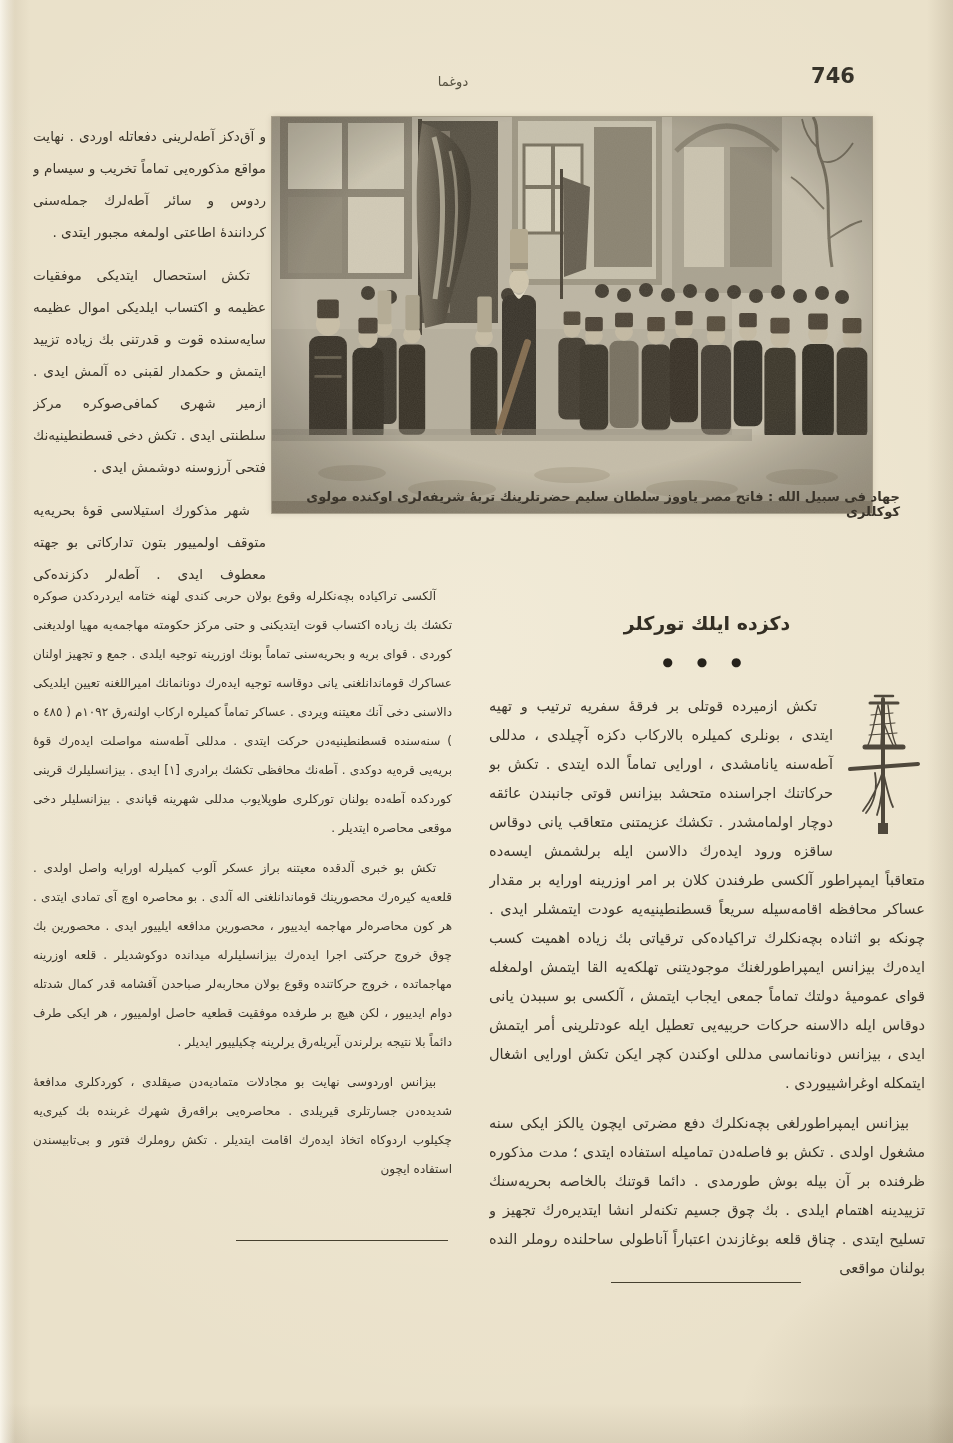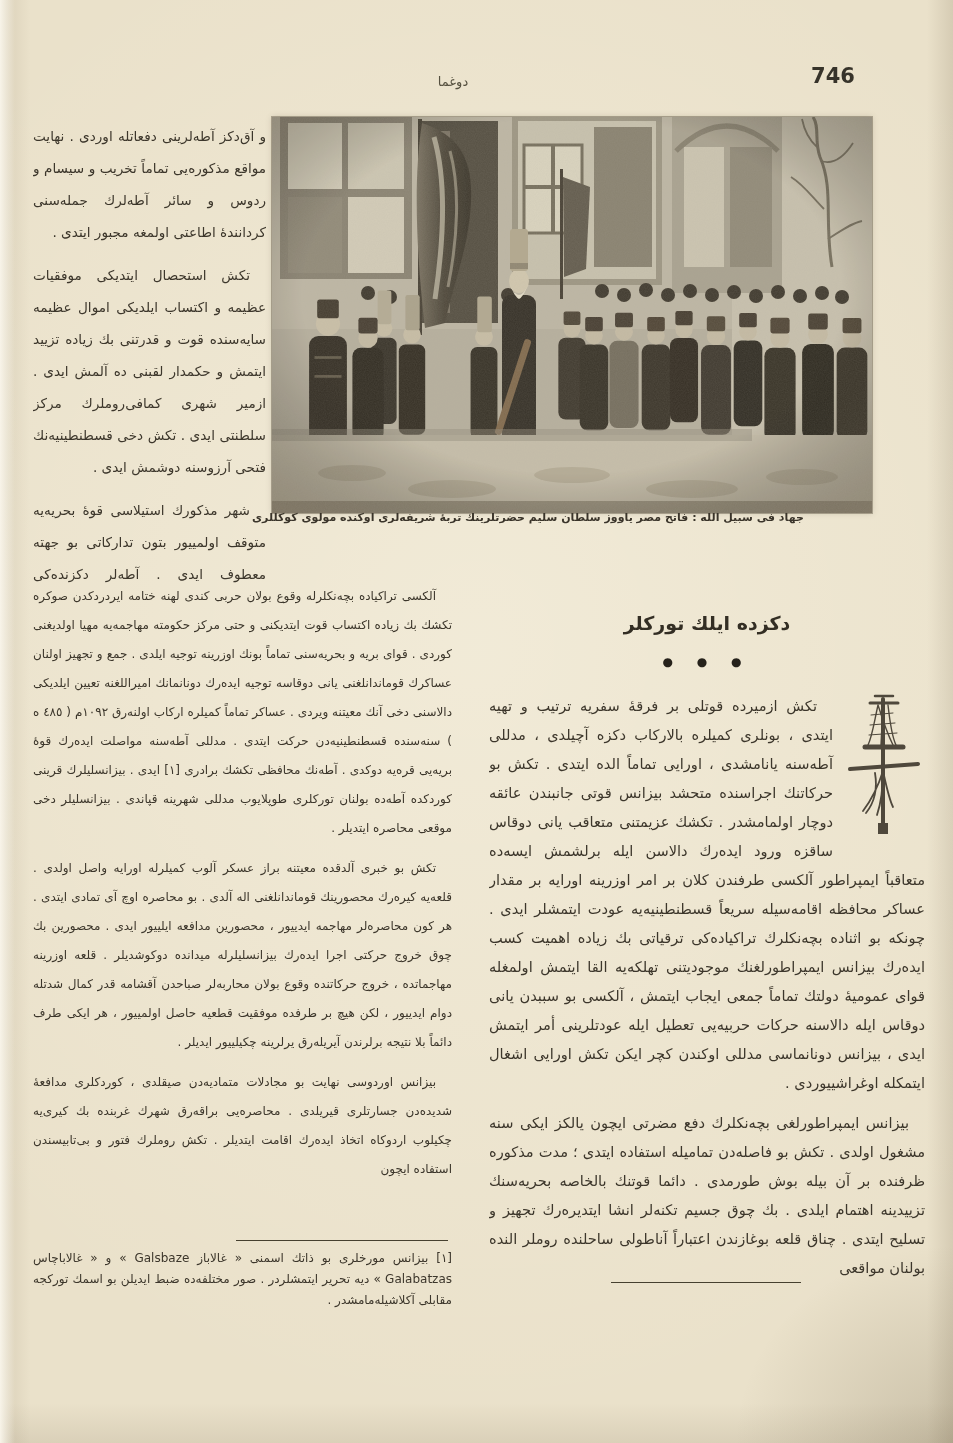--- a/index.html
+++ b/index.html
@@ -21,22 +21,22 @@
     background:radial-gradient(ellipse at 100% 100%, rgba(105,92,64,.25), rgba(0,0,0,0) 70%);}
   
   .journal-word{left:398px;top:74px;width:110px;text-align:center;
     font-size:13px;color:#55503f;letter-spacing:1px;}
   .page-number{left:790px;top:64px;width:86px;text-align:center;
     font-size:21px;font-weight:bold;color:#37332a;}
   
   .photo-wrap{left:272px;top:117px;width:600px;height:396px;
     box-shadow:0 0 0 1px rgba(97,88,70,.45), 0 0 6px rgba(97,88,70,.25);}
   .photo-wrap svg{display:block;}
-  .caption{left:252px;top:511px;width:648px;direction:rtl;text-align:left;
-    font-size:11px;font-weight:bold;color:#3a342a;}
+  .caption{left:252px;top:489px;width:648px;direction:rtl;text-align:right;
+    font-size:13px;font-weight:bold;color:#3a342a;}
   
   .col{direction:rtl;text-align:justify;}
   .col p{margin:0 0 11px 0;text-indent:16px;}
   .col p.flush{text-indent:0;}
   .side-col{left:33px;top:100px;width:233px;font-size:13.6px;line-height:32px;
     max-height:470px;overflow:hidden;margin-top:20px;}
   .lower-left{left:33px;top:582px;width:419px;font-size:12px;line-height:29px;
     max-height:656px;overflow:hidden;}
   .right-col{left:489px;top:578px;width:436px;font-size:14.6px;line-height:29px;
     max-height:704px;overflow:hidden;margin-top:31px;}
@@ -191,33 +191,32 @@
     <rect width="600" height="396" fill="url(#vg)"></rect>
     <rect width="600" height="396" fill="#c7b795" opacity=".10"></rect>
     <rect width="600" height="396" filter="url(#gr)"></rect>
   </svg>
 </div>
 
 <div class="abs caption">جهاد فى سبيل الله : فاتح مصر ياووز سلطان سليم حضرتلرينك تربهٔ شريفه‌لرى اوكنده مولوى كوكللرى</div>
 
 <div class="abs col side-col">
   <p class="flush">و آق‌دكز آطه‌لرينى دفعاتله اوردى . نهايت مواقع مذكوره‌يى تماماً تخريب و سيسام و ردوس و سائر آطه‌لرك جمله‌سنى كردانندهٔ اطاعتى اولمغه مجبور ايتدى .</p>
-  <p>تكش استحصال ايتديكى موفقيات عظيمه و اكتساب ايلديكى اموال عظيمه سايه‌سنده قوت و قدرتنى بك زياده تزييد ايتمش و حكمدار لقبنى ده آلمش ايدى . ازمير شهرى كمافى‌روملرك مركز سلطنتى ايدى . تكش دخى قسطنطينيه‌نك فتحى آرزوسنه دوشمش ايدى .</p>
+  <p>تكش استحصال ايتديكى موفقيات عظيمه و اكتساب ايلديكى اموال عظيمه سايه‌سنده قوت و قدرتنى بك زياده تزييد ايتمش و حكمدار لقبنى ده آلمش ايدى . ازمير شهرى كمافى‌صوكره مركز سلطنتى ايدى . تكش دخى قسطنطينيه‌نك فتحى آرزوسنه دوشمش ايدى .</p>
   <p>شهر مذكورك استيلاسى قوهٔ بحريه‌يه متوقف اولمييور بتون تداركاتى بو جهته معطوف ايدى . آطه‌لر دكزنده‌كى حاكميتى ايسه بو امنيه‌نك حصولى ايچون كنديسنه قوياً اميد ويرييور ايدى .</p>
 </div>
 
 <div class="abs col lower-left">
   <p>آلكسى تراكياده بچه‌نكلرله وقوع بولان حربى كندى لهنه ختامه ايردردكدن صوكره تكشك بك زياده اكتساب قوت ايتديكنى و حتى مركز حكومته مهاجمه‌يه مهيا اولديغنى كوردى . قواى بريه و بحريه‌سنى تماماً بونك اوزرينه توجيه ايلدى . جمع و تجهيز اولنان عساكرك قوماندانلغنى يانى دوقاسه توجيه ايده‌رك دونانمانك اميراللغنه تعيين ايلديكى دالاسنى دخى آنك معيتنه ويردى . عساكر تماماً كميلره اركاب اولنه‌رق ١٠٩٢م ( ٤٨٥ ه ) سنه‌سنده قسطنطينيه‌دن حركت ايتدى . مدللى آطه‌سنه مواصلت ايده‌رك قوهٔ بريه‌يى قره‌يه دوكدى . آطه‌نك محافظى تكشك برادرى [١] ايدى . بيزانسليلرك قرينى كوردكده آطه‌ده بولنان توركلرى طوپلايوب مدللى شهرينه قپاندى . بيزانسليلر دخى موقعى محاصره ايتديلر .</p>
   <p>تكش بو خبرى آلدقده معيتنه براز عسكر آلوب كميلرله اورايه واصل اولدى . قلعه‌يه كيره‌رك محصورينك قوماندانلغنى اله آلدى . بو محاصره اوچ آى تمادى ايتدى . هر كون محاصره‌لر مهاجمه ايدييور ، محصورين مدافعه ايلييور ايدى . محصورين بك چوق خروج حركتى اجرا ايده‌رك بيزانسليلرله ميدانده دوكوشديلر . قلعه اوزرينه مهاجماتده ، خروج حركاتنده وقوع بولان محاربه‌لر صباحدن آقشامه قدر كمال شدتله دوام ايدييور ، لكن هيچ بر طرفده موفقيت قطعيه حاصل اولمييور ، هر ايكى طرف دائماً بلا نتيجه برلرندن آيريله‌رق يرلرينه چكيلييور ايديلر .</p>
   <p>بيزانس اوردوسى نهايت بو مجادلات متماديه‌دن صيقلدى ، كوردكلرى مدافعهٔ شديده‌دن جسارتلرى قيريلدى . محاصره‌يى براقه‌رق شهرك غربنده بك كيرى‌يه چكيلوب اردوكاه اتخاذ ايده‌رك اقامت ايتديلر . تكش روملرك فتور و بى‌تابيسندن استفاده ايچون</p>
 </div>
 
 <div class="abs footnote fn-left">
   <div class="fn-rule"></div>
-  <p class="flush" style="margin:0">[١] بيزانس مورخلرى بو ذاتك اسمنى « غالاباز Galsbaze » و « غالاباچاس Galabatzas » ديه تحرير ايتمشلردر . صور مختلفه‌ده ضبط ايديلن بو اسمك توركجه مقابلى آكلاشيله‌مامشدر .</p>
 </div>
 
 <div class="abs col right-col">
   <h2 class="article-title">دكزده ايلك توركلر</h2>
   <div class="ornament">● ● ●</div>
   <div class="mast-float">
     <svg width="74" height="146" viewBox="0 0 74 146" aria-hidden="true">
       <g stroke="#4f483c" fill="none" stroke-linecap="round">
         <line x1="36" y1="6" x2="36" y2="130" stroke-width="4"></line>
         <line x1="28" y1="3" x2="46" y2="3" stroke-width="2.5"></line>

